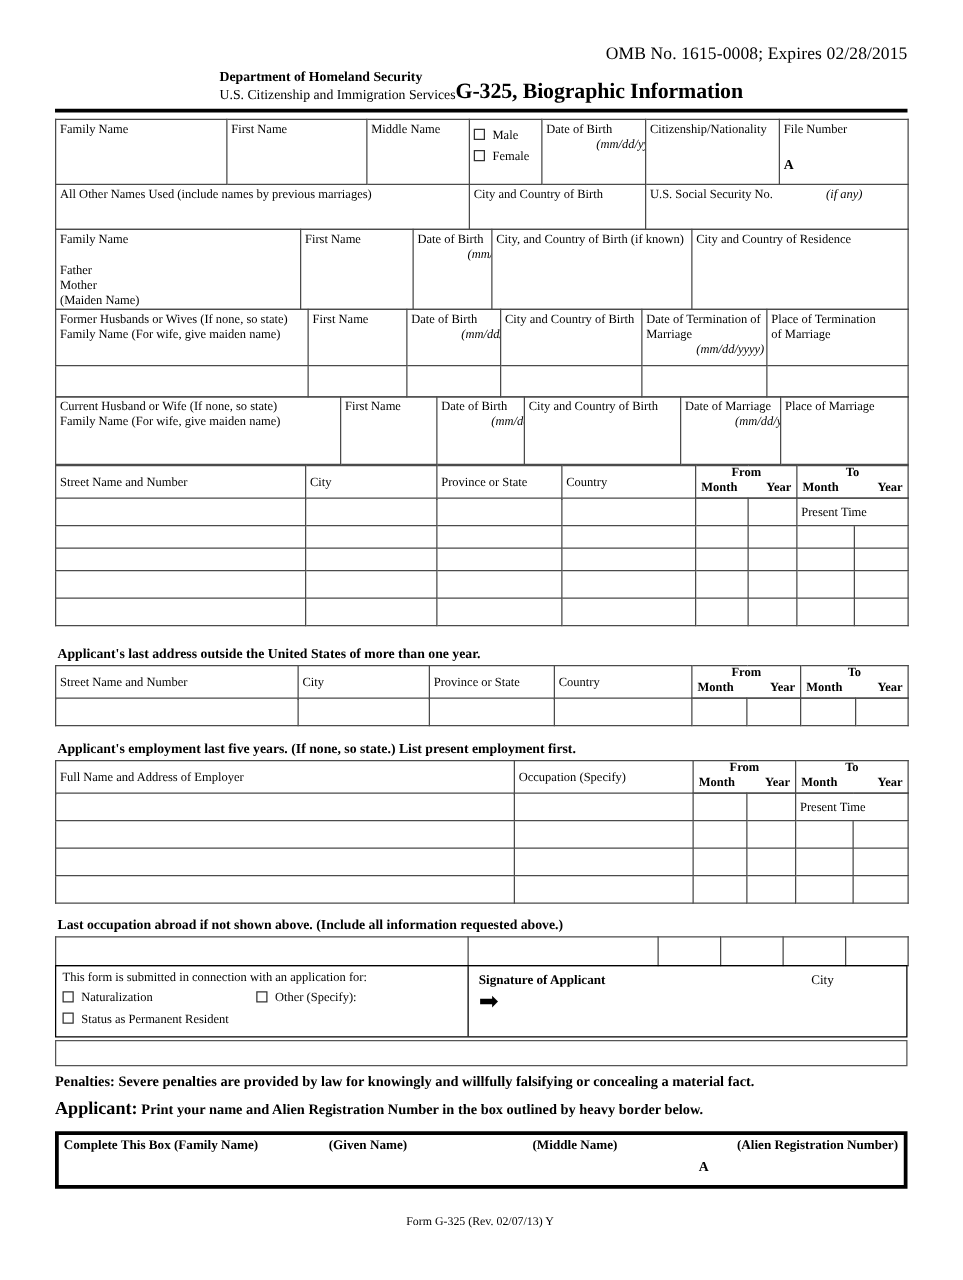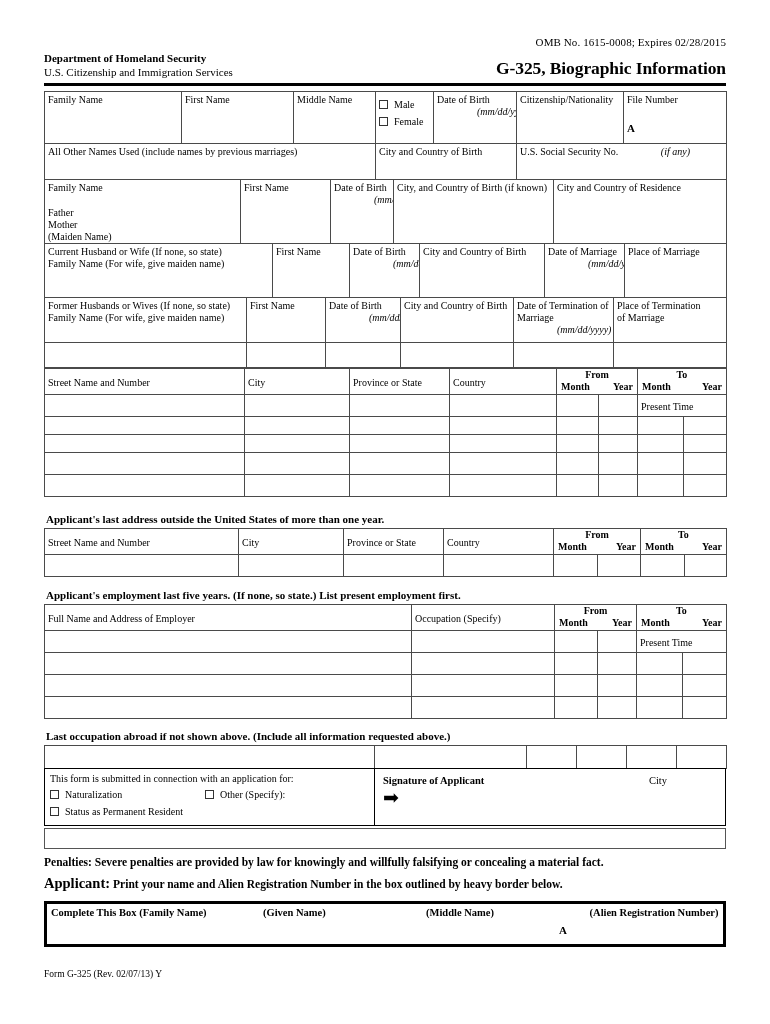--- a/index.html
+++ b/index.html
@@ -8,22 +8,22 @@
     width:770px; height:1024px;
     background:#ffffff;
     font-family:"Liberation Serif", serif;
     color:#000;
     -webkit-font-smoothing:antialiased;
   }
   .page { position:relative; width:770px; height:1024px; padding:0; }
   .inner { position:absolute; left:44px; top:0; width:682px; }
 
   
-  .omb { text-align:right; font-size:11px; margin-top:36px; letter-spacing:0.1px; }
-  .hdrrow { display:flex; justify-content:space-between; align-items:flex-end; margin-top:3px; }
+  .omb { text-align:right; font-size:14px; margin-top:36px; letter-spacing:0.1px; }
+  .hdrrow { display:flex; justify-content:center; align-items:flex-end; margin-top:3px; }
   .dhs { font-size:11px; line-height:14px; }
   .dhs .l1 { font-weight:bold; }
   .dhs .l2 { font-weight:normal; }
   .formtitle { font-size:17.5px; font-weight:bold; letter-spacing:-0.1px; }
   .hrule { height:3px; background:#000; margin-top:4px; }
 
   
   table.g { border-collapse:collapse; width:100%; table-layout:fixed; }
   table.g td, table.g th {
     border:1px solid #4a4a4a;
@@ -78,21 +78,21 @@
   .applicant .rest { font-size:11.5px; font-weight:bold; }
 
   .heavybox { border:3px solid #000; margin-top:9px; height:46px; position:relative; }
   .heavyrow { display:flex; font-size:10.5px; font-weight:bold; padding:3px 4px 0 4px; }
   .hb1 { width:212px; }
   .hb2 { width:163px; }
   .hb3 { width:163px; }
   .hb4 { flex:1;text-align:center; }
   .heavyA { position:absolute; left:512px; top:20px; font-weight:bold; font-size:11px; }
 
-  .footer { text-align:left; font-size:9.5px; margin-top:22px; padding-right:2px; }
+  .footer { text-align:center; font-size:9.5px; margin-top:22px; padding-right:2px; }
 </style>
 </head>
 <body>
 
 <div class="page">
  <div class="inner">
 
   <div class="omb">OMB No. 1615-0008; Expires 02/28/2015</div>
   <div class="hdrrow">
     <div class="dhs">
@@ -163,20 +163,61 @@
         <div class="ital">(mm/dd/yyyy)</div>
       </td>
       <td><span>City, and Country of Birth (if known)</span></td>
       <td><span>City and Country of Residence</span></td>
     </tr>
   </tbody>
       </table>
 
   <table class="g outer" style="margin-top:-1px;">
     <colgroup>
+      <col style="width:202px">
+          <col style="width:79px">
+          <col style="width:75px">
+      <col style="width:113px">
+          <col style="width:100px">
+          <col style="width:113px">
+    </colgroup>
+    <tbody>
+          <tr>
+      <td style="height:45px">
+        <div>Former Husbands or Wives (If none, so state)</div>
+        <div>Family Name (For wife, give maiden name)</div>
+      </td>
+      <td><span>First Name</span></td>
+      <td>
+        <div>Date of Birth</div>
+        <div class="ital">(mm/dd/yyyy)</div>
+      </td>
+      <td><span>City and Country of Birth</span></td>
+      <td>
+        <div>Date of Termination of</div>
+        <div><span>Marriage</span> <span class="ital">(mm/dd/yyyy)</span></div>
+      </td>
+      <td>
+        <div>Place of Termination</div>
+        <div>of Marriage</div>
+      </td>
+    </tr>
+    <tr>
+      <td style="height:25px"></td>
+      <td></td>
+      <td></td>
+      <td></td>
+      <td></td>
+      <td></td>
+    </tr>
+  </tbody>
+      </table>
+
+  <table class="g outer" style="margin-top:-1px;">
+    <colgroup>
       <col style="width:228px">
           <col style="width:77px">
           <col style="width:70px">
       <col style="width:125px">
           <col style="width:80px">
           <col style="width:102px">
     </colgroup>
     <tbody>
           <tr>
       <td style="height:54px">
@@ -187,61 +228,20 @@
       <td>
         <div>Date of Birth</div>
         <div class="ital">(mm/dd/yyyy)</div>
       </td>
       <td><span>City and Country of Birth</span></td>
       <td>
         <div>Date of Marriage</div>
         <div class="ital">(mm/dd/yyyy)</div>
       </td>
       <td><span>Place of Marriage</span></td>
-    </tr>
-  </tbody>
-      </table>
-
-  <table class="g outer" style="margin-top:-1px;">
-    <colgroup>
-      <col style="width:202px">
-          <col style="width:79px">
-          <col style="width:75px">
-      <col style="width:113px">
-          <col style="width:100px">
-          <col style="width:113px">
-    </colgroup>
-    <tbody>
-          <tr>
-      <td style="height:45px">
-        <div>Former Husbands or Wives (If none, so state)</div>
-        <div>Family Name (For wife, give maiden name)</div>
-      </td>
-      <td><span>First Name</span></td>
-      <td>
-        <div>Date of Birth</div>
-        <div class="ital">(mm/dd/yyyy)</div>
-      </td>
-      <td><span>City and Country of Birth</span></td>
-      <td>
-        <div>Date of Termination of</div>
-        <div><span>Marriage</span> <span class="ital">(mm/dd/yyyy)</span></div>
-      </td>
-      <td>
-        <div>Place of Termination</div>
-        <div>of Marriage</div>
-      </td>
-    </tr>
-    <tr>
-      <td style="height:25px"></td>
-      <td></td>
-      <td></td>
-      <td></td>
-      <td></td>
-      <td></td>
     </tr>
   </tbody>
       </table>
 
   <table class="g outer">
     <colgroup>
       <col style="width:200px">
           <col style="width:105px">
           <col style="width:100px">
       <col style="width:107px">

